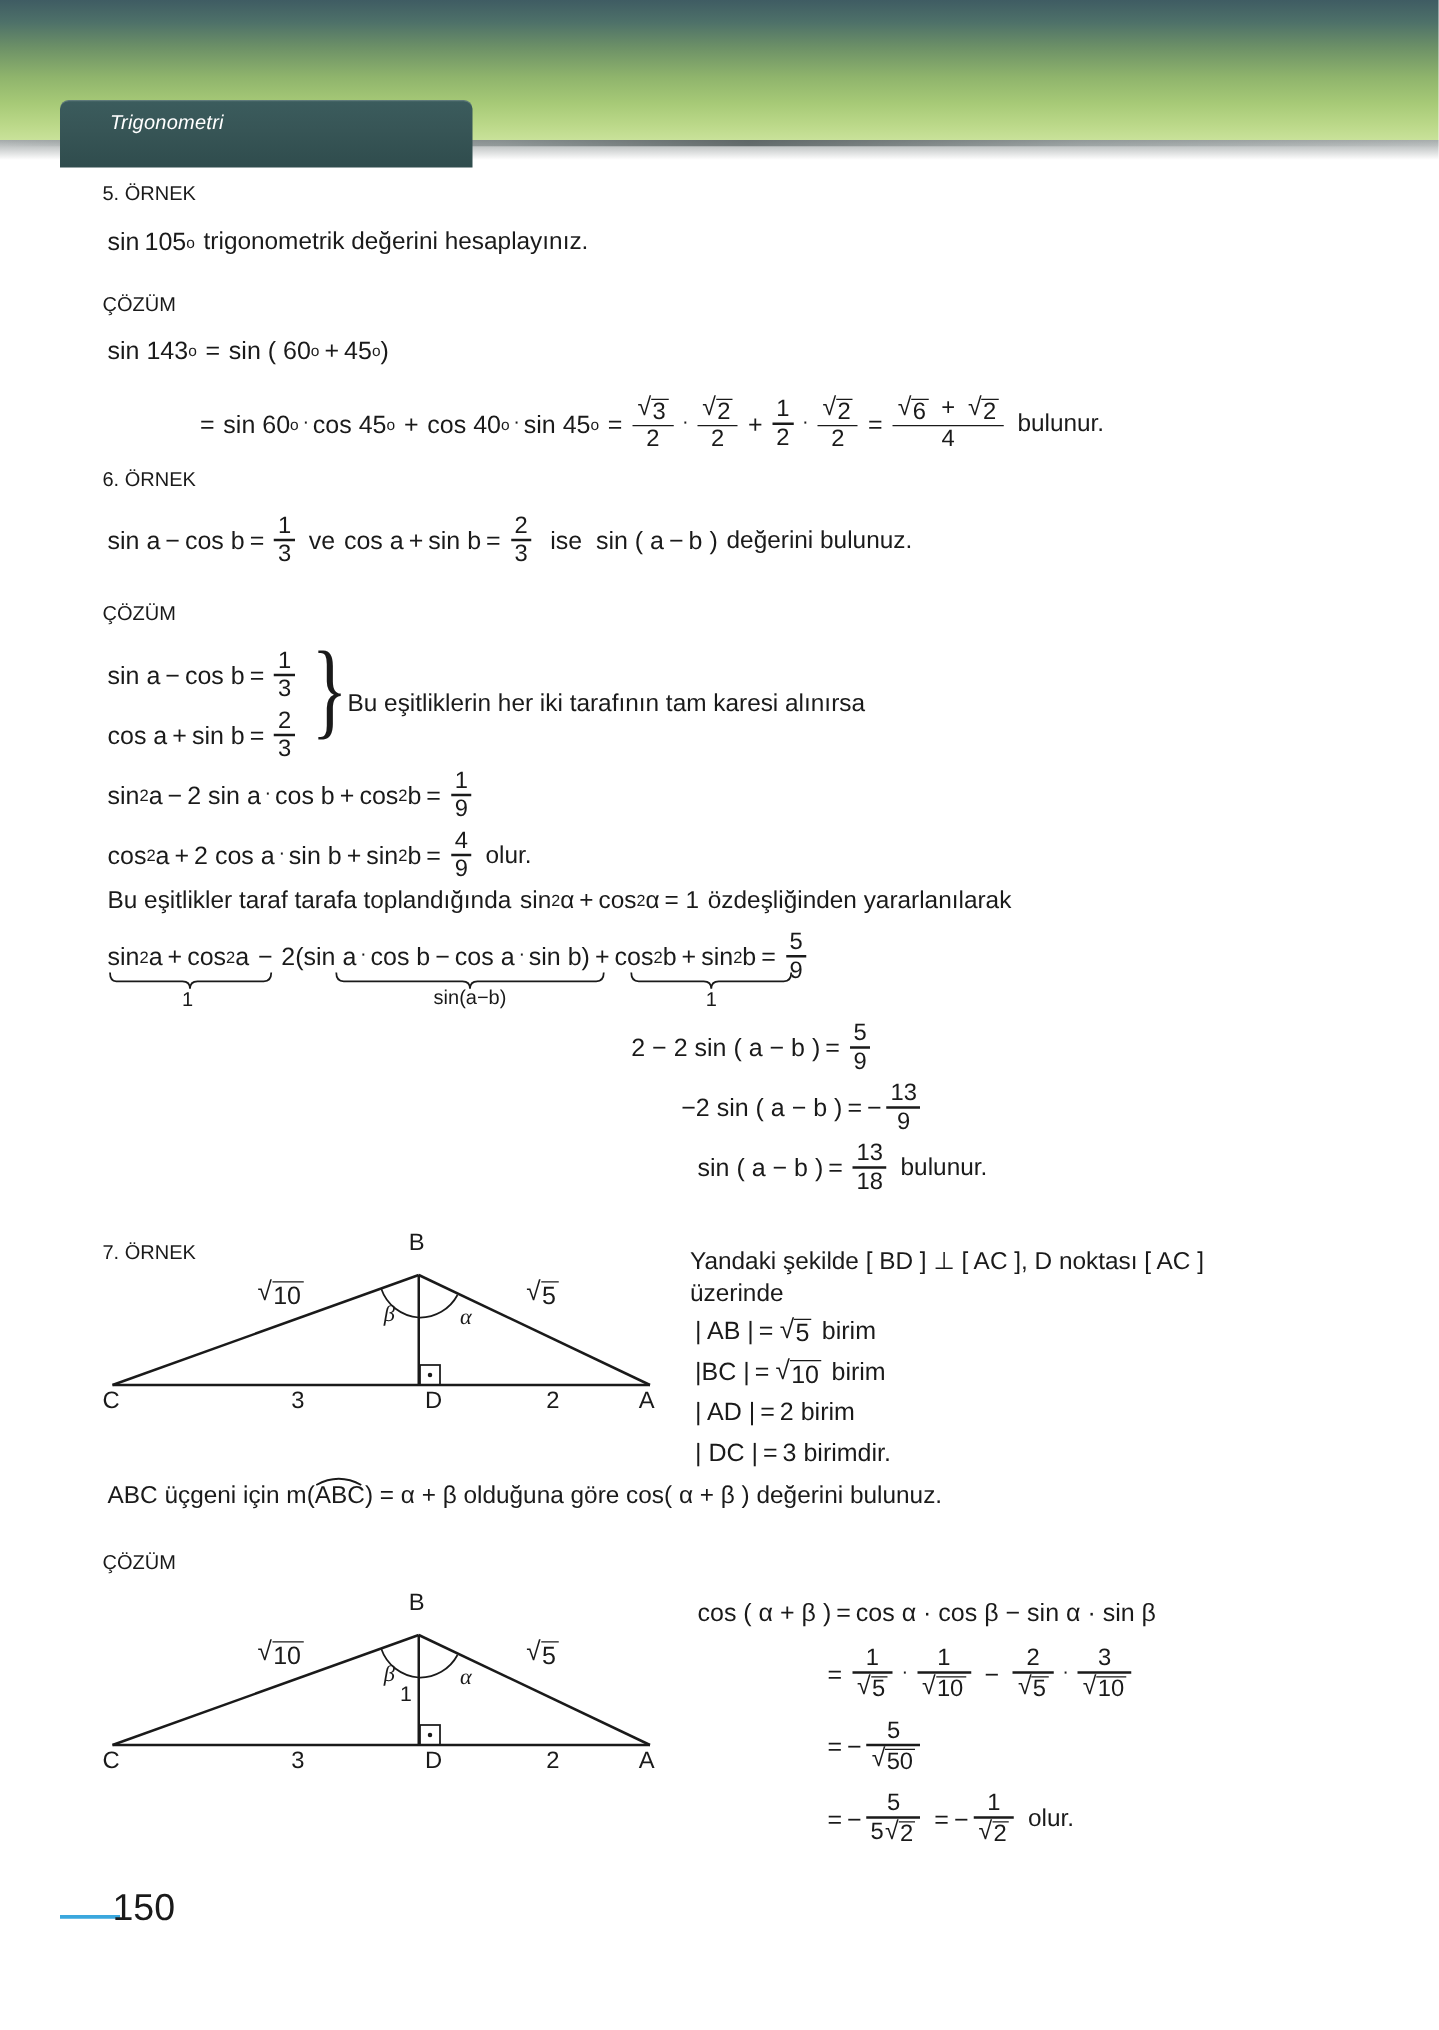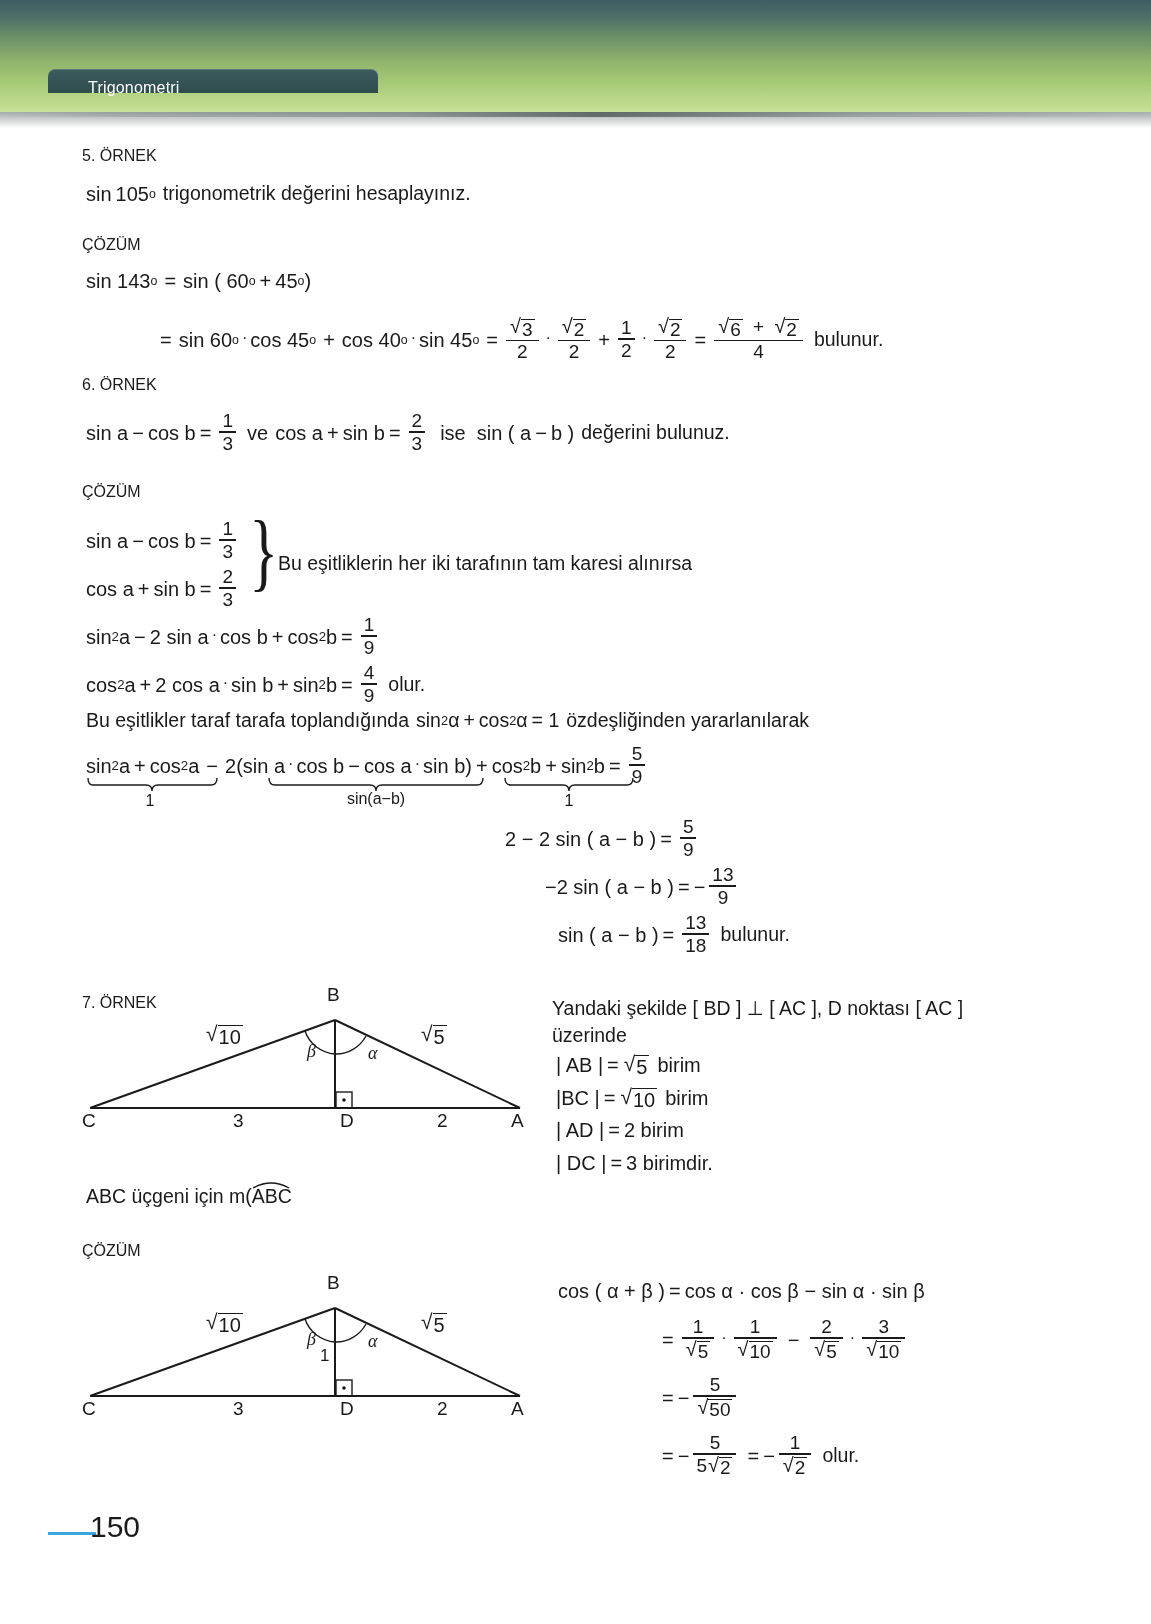--- a/index.html
+++ b/index.html
@@ -46,27 +46,28 @@
     background: linear-gradient(to right,
        rgba(255,255,255,0) 0%,
        rgba(120,130,130,0.30) 10%,
        rgba(110,120,120,0.55) 35%,
        rgba(70,80,80,0.75) 52%,
        rgba(120,130,130,0.45) 75%,
        rgba(180,185,185,0.15) 100%);
   }
   .chapter-tab {
     position: absolute;
-    left: 48px; top: 69px;
+    left: 48px; top: 80px;
     width: 330px;
-    height: 24px;
+    height: 54px;
     background: linear-gradient(to bottom, #3b5c5d 0%, #375556 45%, #2f4c4d 100%);
     border-top-left-radius: 7px;
     border-top-right-radius: 7px;
     box-shadow: inset 0 1px 0 rgba(255,255,255,0.18);
+    font-style: italic;
   }
   .chapter-tab-label {
     position: absolute;
     left: 40px;
     top: 10px;
     color: #ffffff;
     font-size: 16px;
     letter-spacing: 0.2px;
   }
 
@@ -611,20 +612,21 @@
   </div>
 
   <div class="blk math" style="left:86px; top:1058px; font-size:19.5px;">
     <span>ABC üçgeni için  m(</span>
     <span style="position:relative; display:inline-block;">
       <svg style="position:absolute; left:-1px; top:-6px;" width="40" height="9">
         <path d="M2,8 Q20,-2 38,8" fill="none" stroke="#1a1a1a" stroke-width="1.4"></path>
       </svg>
       <span>ABC</span>
     </span>
+    <span>)  =  α + β  olduğuna göre  cos( α + β )  değerini bulunuz.</span>
   </div>
 
   <div class="blk" style="left:82px; top:1114px;">ÇÖZÜM</div>
 
   <svg class="fig" style="left:70px; top:1148px;" width="480" height="145">
     <line x1="20" y1="120" x2="265" y2="32" stroke="#1a1a1a" stroke-width="2"></line>
     <line x1="265" y1="32" x2="450" y2="120" stroke="#1a1a1a" stroke-width="2"></line>
     <line x1="20" y1="120" x2="450" y2="120" stroke="#1a1a1a" stroke-width="2"></line>
     <line x1="265" y1="32" x2="265" y2="120" stroke="#1a1a1a" stroke-width="2"></line>
     <rect x="266" y="104" width="16" height="16" fill="none" stroke="#1a1a1a" stroke-width="1.4"></rect>

